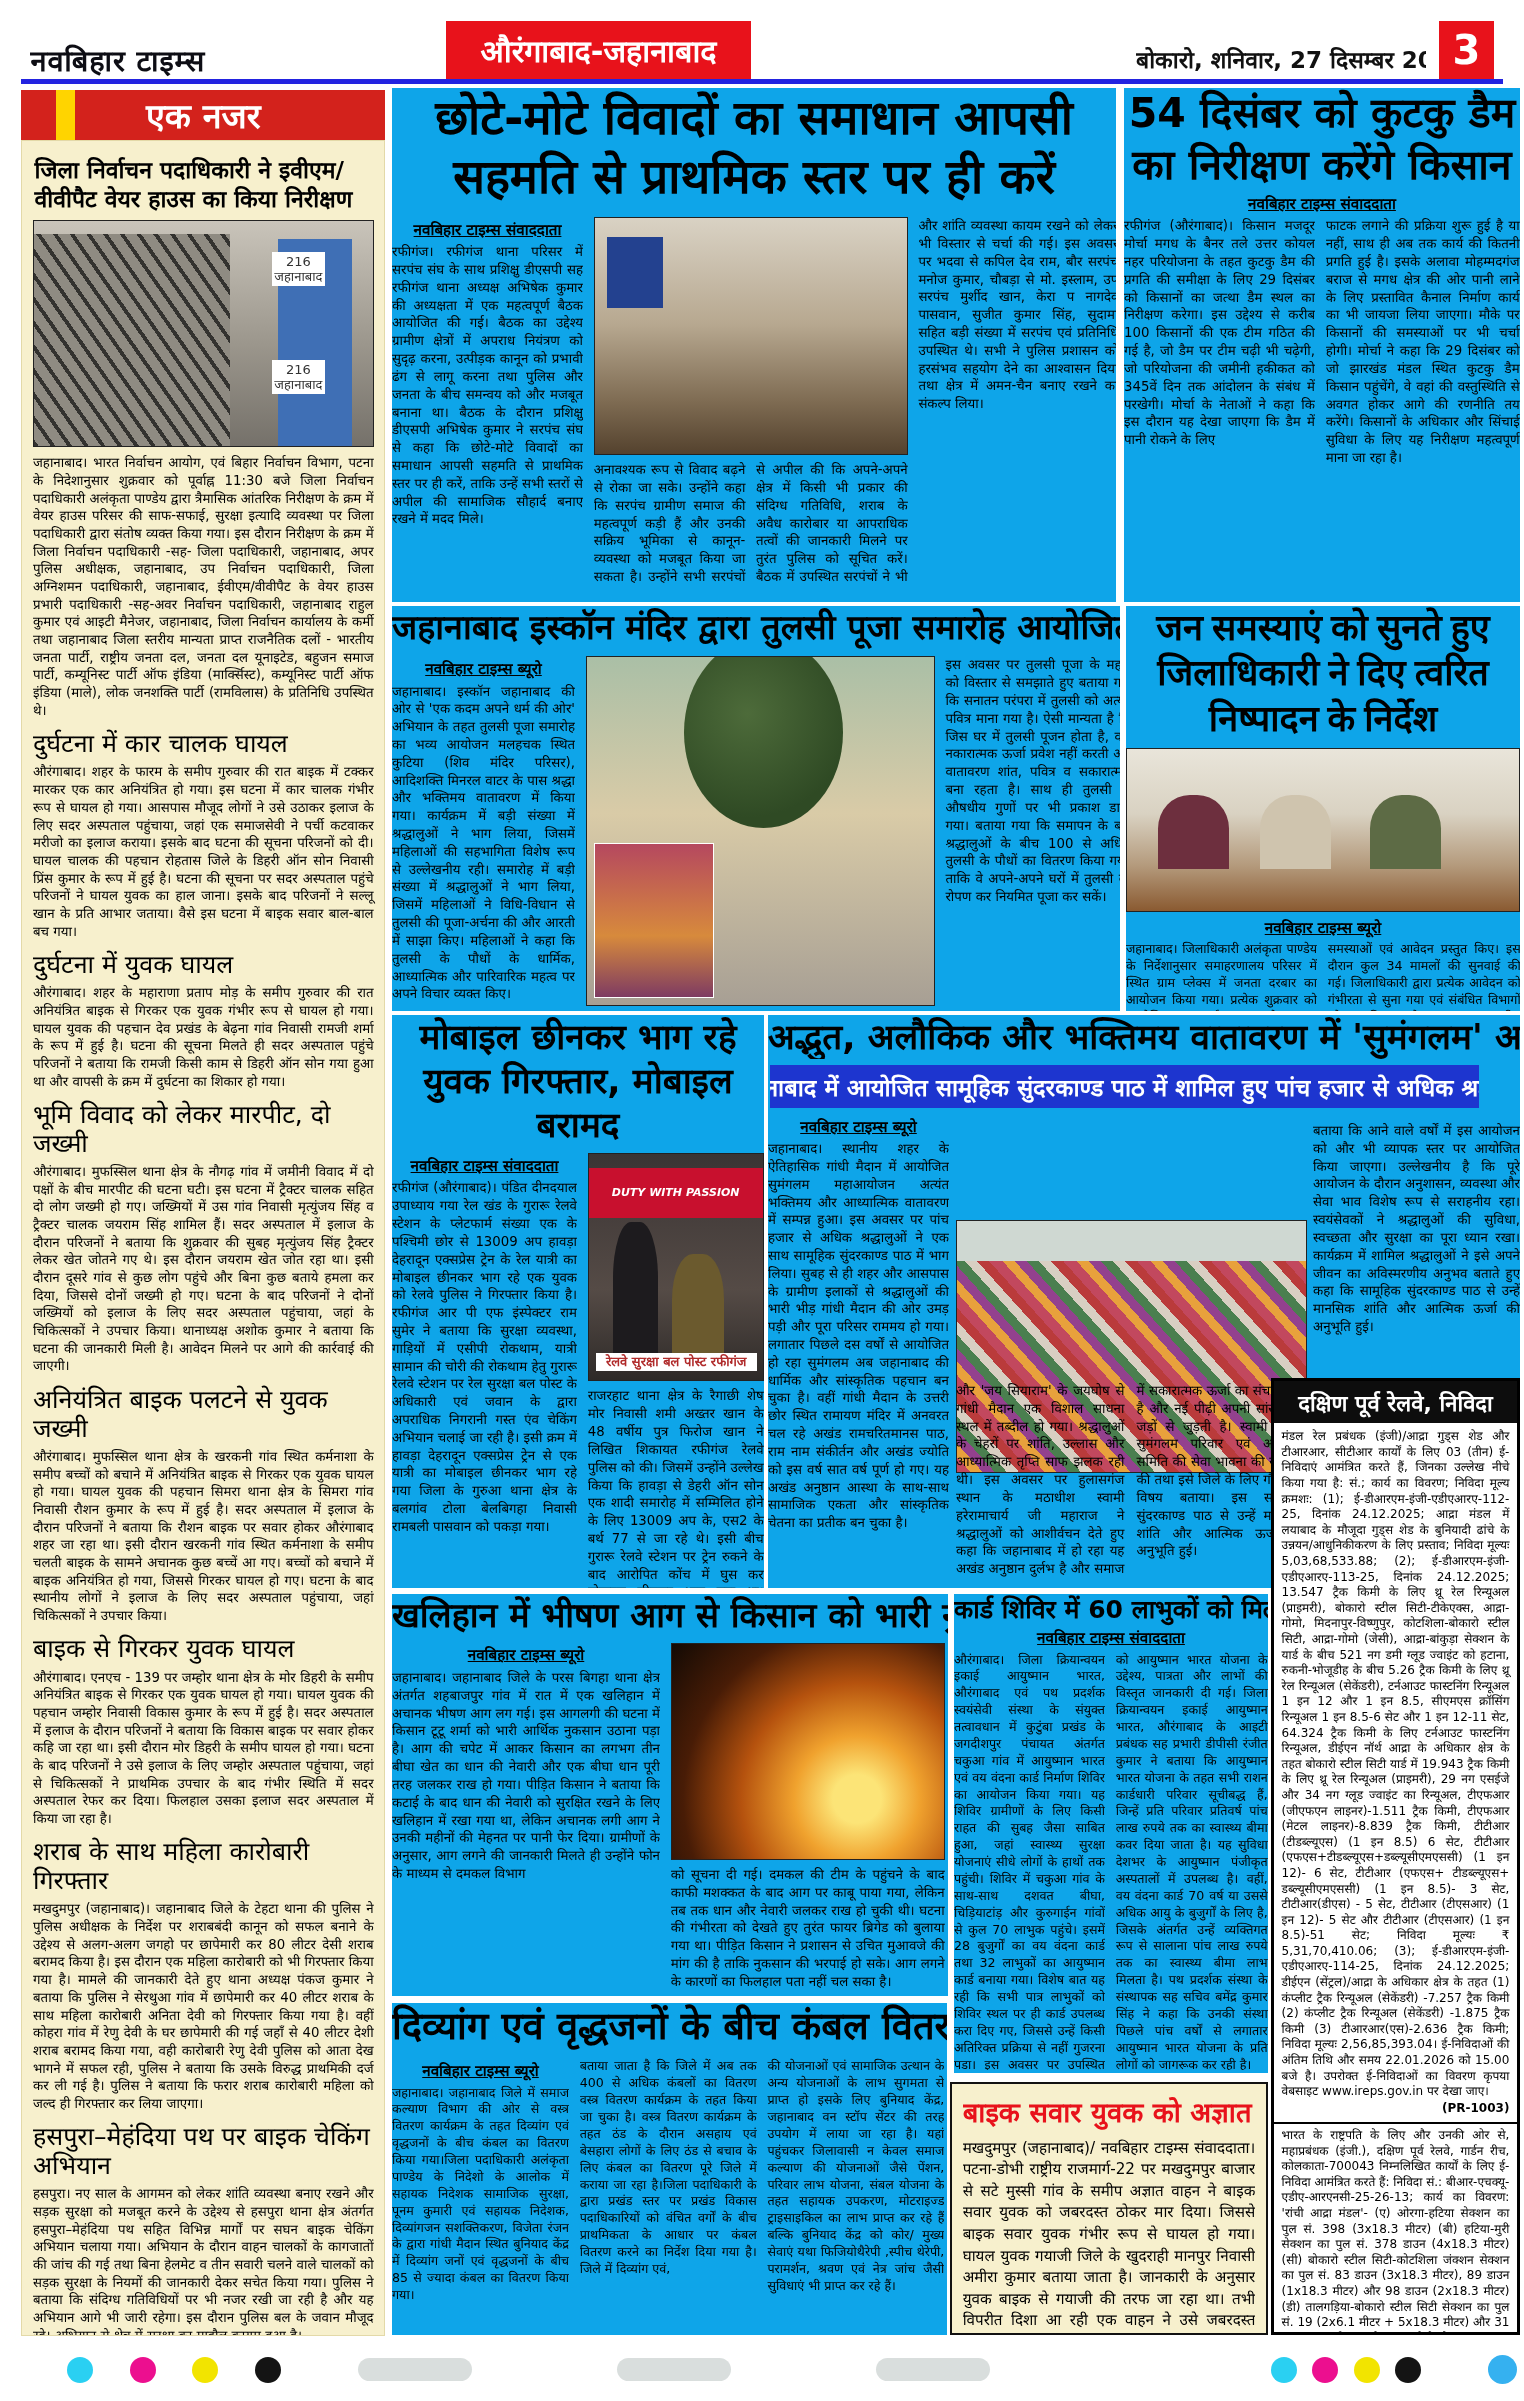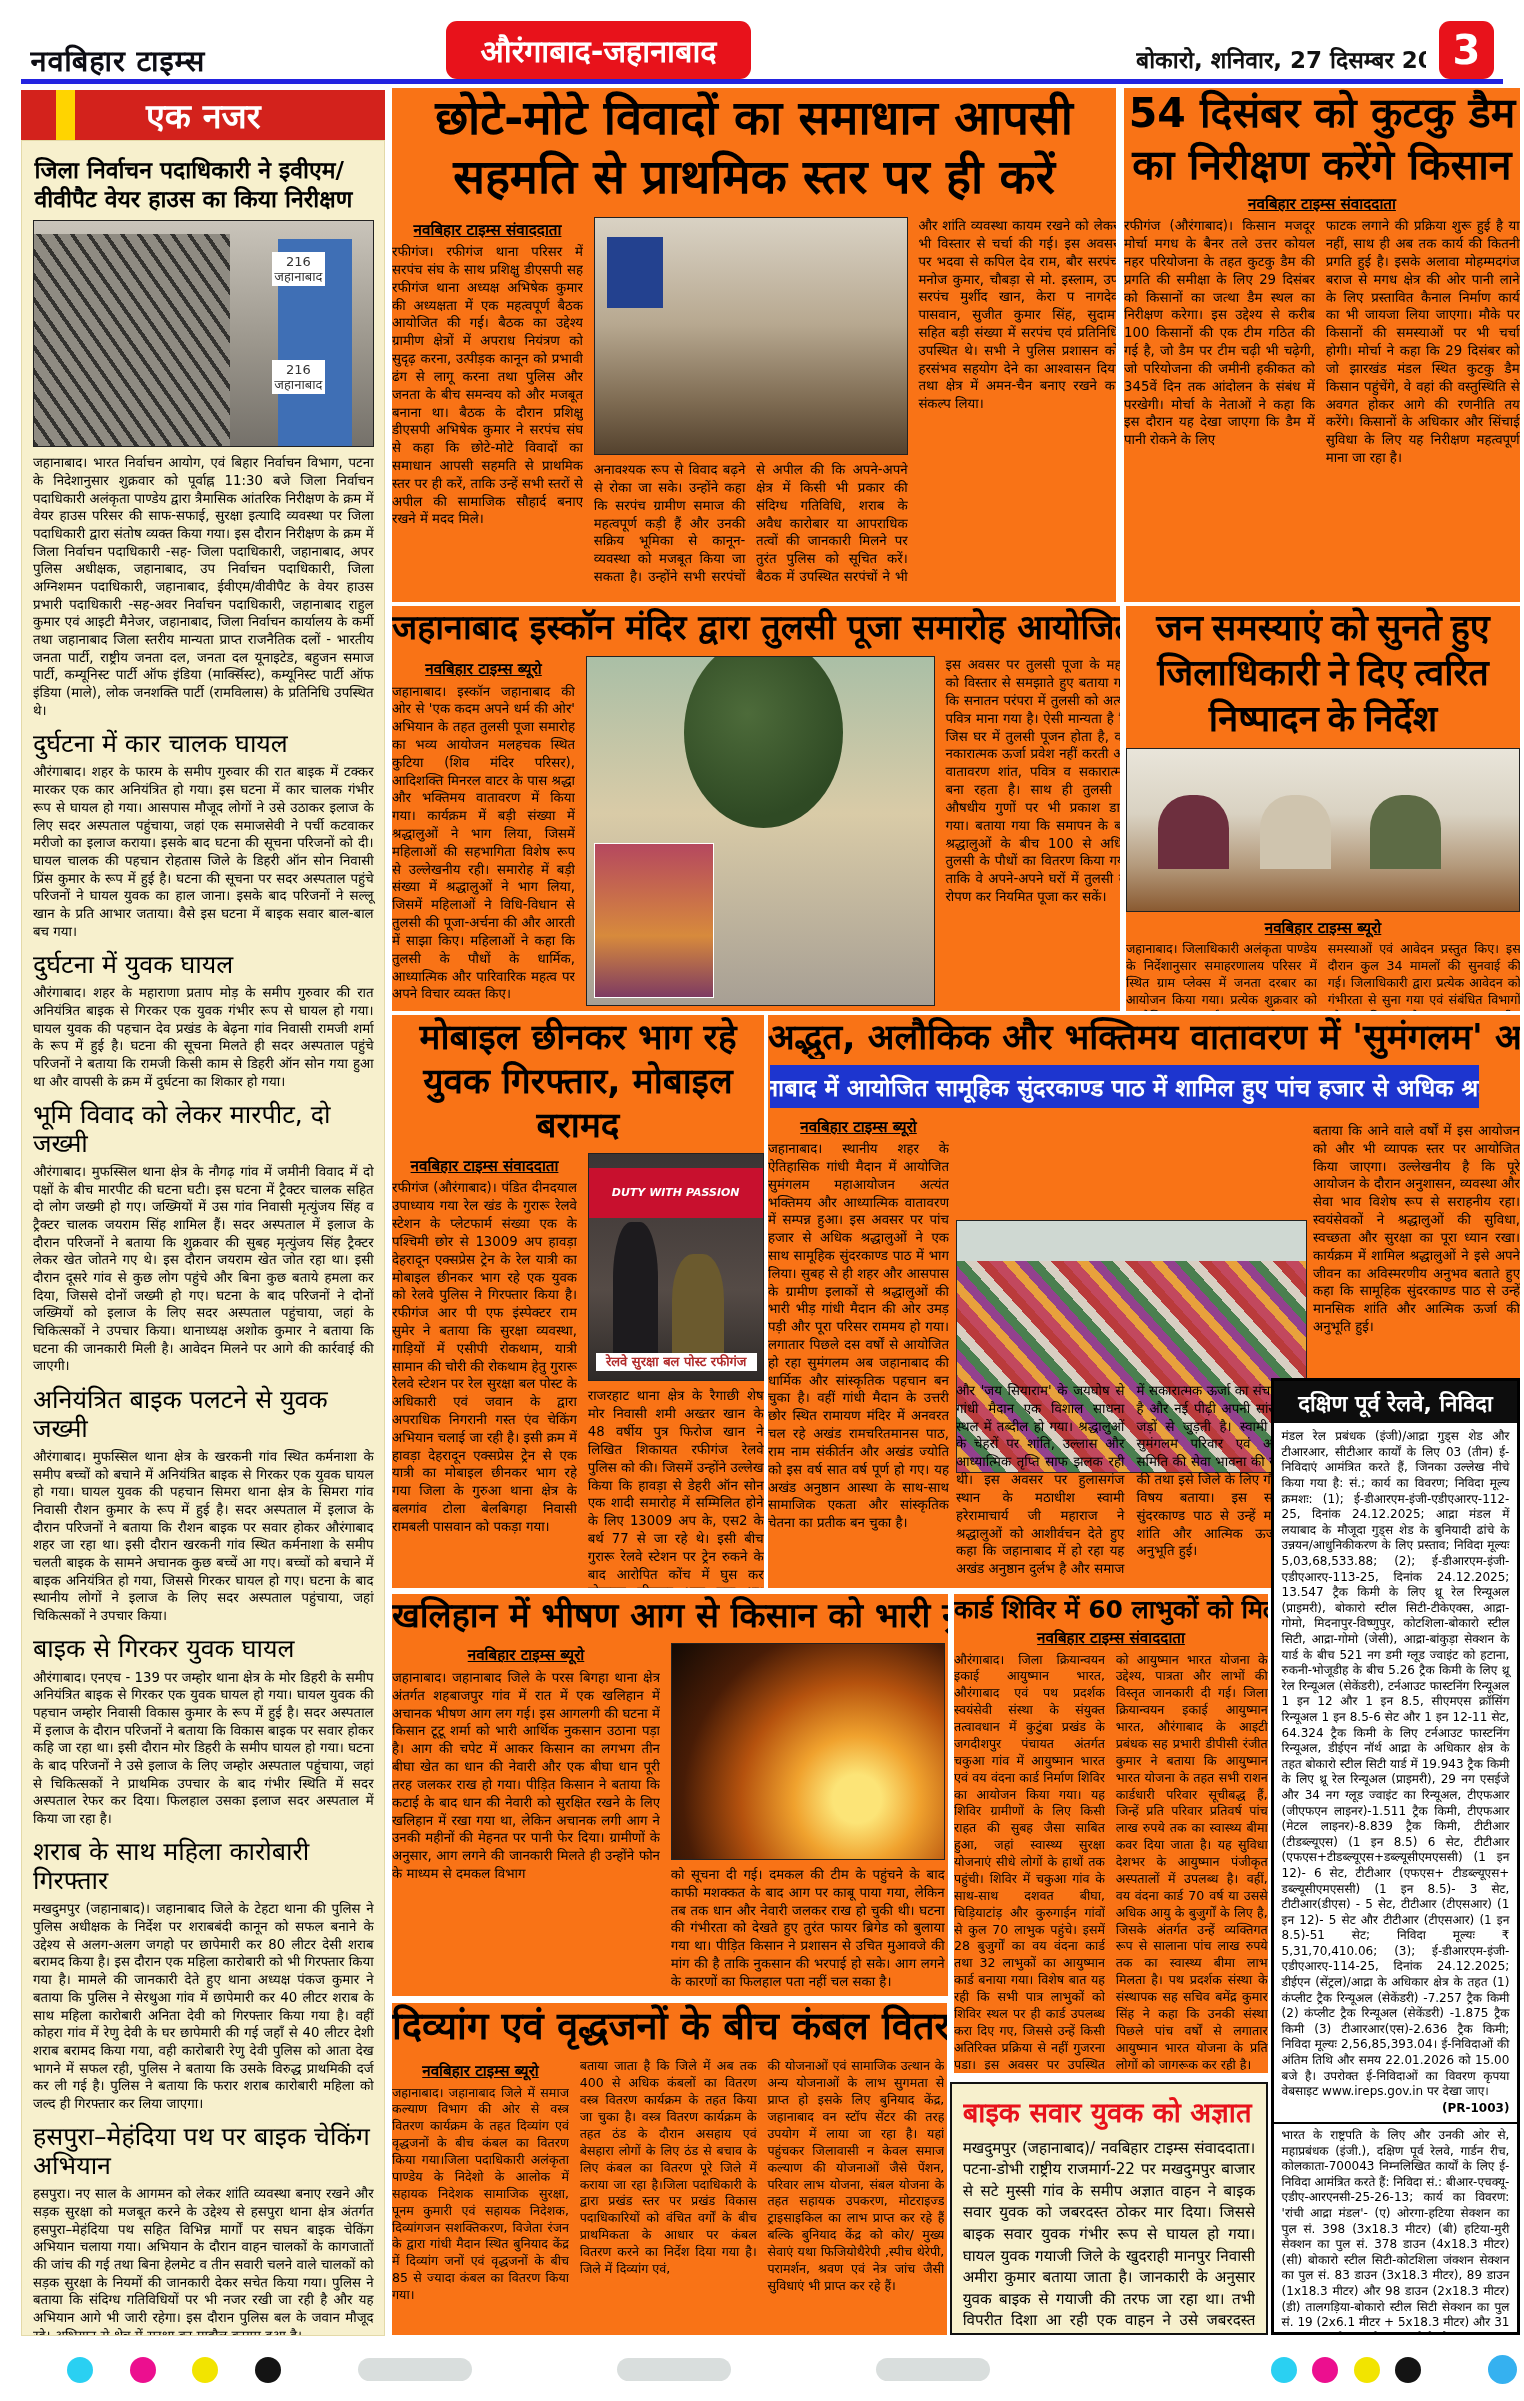--- a/index.html
+++ b/index.html
@@ -3,33 +3,33 @@
 <meta charset="utf-8">
 <style>
   html,body{margin:0;padding:0;background:#e9e9e9;}
   .page{position:relative;width:1524px;height:2401px;background:#ffffff;overflow:hidden;
         font-family:"DejaVu Sans","Liberation Sans",sans-serif;color:#000;}
   .abs{position:absolute;}
   .fit{white-space:nowrap;overflow:hidden;}
   .clip{overflow:hidden;}
   
   .masthead{font-size:29px;font-weight:800;letter-spacing:0.8px;color:#0d0d14;}
-  .redbox{background:#e8121b;color:#fff;display:flex;align-items:center;justify-content:center;font-weight:800;border-radius:11px;}
+  .redbox{background:#e8121b;color:#fff;display:flex;align-items:center;justify-content:center;font-weight:800;}
   .dateline{font-size:23px;font-weight:800;color:#111;}
   .bluebar{background:#2323e0;}
   
   .leftcol{background:#f7f0cd;border:0.8px solid #e3d9a8;}
   .eknajar{background:#d3221c;position:relative;display:flex;align-items:center;justify-content:center;}
   .eknajar .stripe{position:absolute;left:35px;top:0;width:18.3px;height:100%;background:#ffd400;}
   .eknajar .t{color:#fff;font-size:34px;font-weight:800;}
   .lead-head{font-size:23px;font-weight:800;line-height:1.25;margin:7.6px 1.5px 6.1px;}
   .subhead{font-size:25px;font-weight:400;line-height:1.15;margin:10.7px 0 4.6px;}
   .lbody{font-size:13.3px;line-height:1.33;text-align:justify;}
   
-  .story{position:absolute;background:#f97316;}
+  .story{position:absolute;background:#0ea5e9;}
   .hl{font-weight:800;text-align:center;line-height:1.26;color:#000;}
   .byline{font-weight:700;text-decoration:underline;text-align:center;font-size:15.2px;margin:1.5px 0 4.6px;}
   .btxt{font-size:13.3px;line-height:1.34;text-align:justify;overflow:hidden;}
   .cols{display:flex;gap:10.7px;}
   .photo{position:relative;border:1.5px solid #222;overflow:hidden;}
   .cap-sign{position:absolute;background:#fff;color:#333;font-size:13px;text-align:center;padding:1.5px 2.3px;line-height:1.2;}
   .bluebanner{background:#1d35cf;color:#fff;font-weight:800;display:flex;align-items:center;justify-content:center;}
   
   .ph-warehouse{background:linear-gradient(180deg,#c9c4ba 0%,#9b968c 55%,#75716a 100%);}
   .ph-warehouse .gate{position:absolute;left:0;top:6%;width:58%;height:94%;

